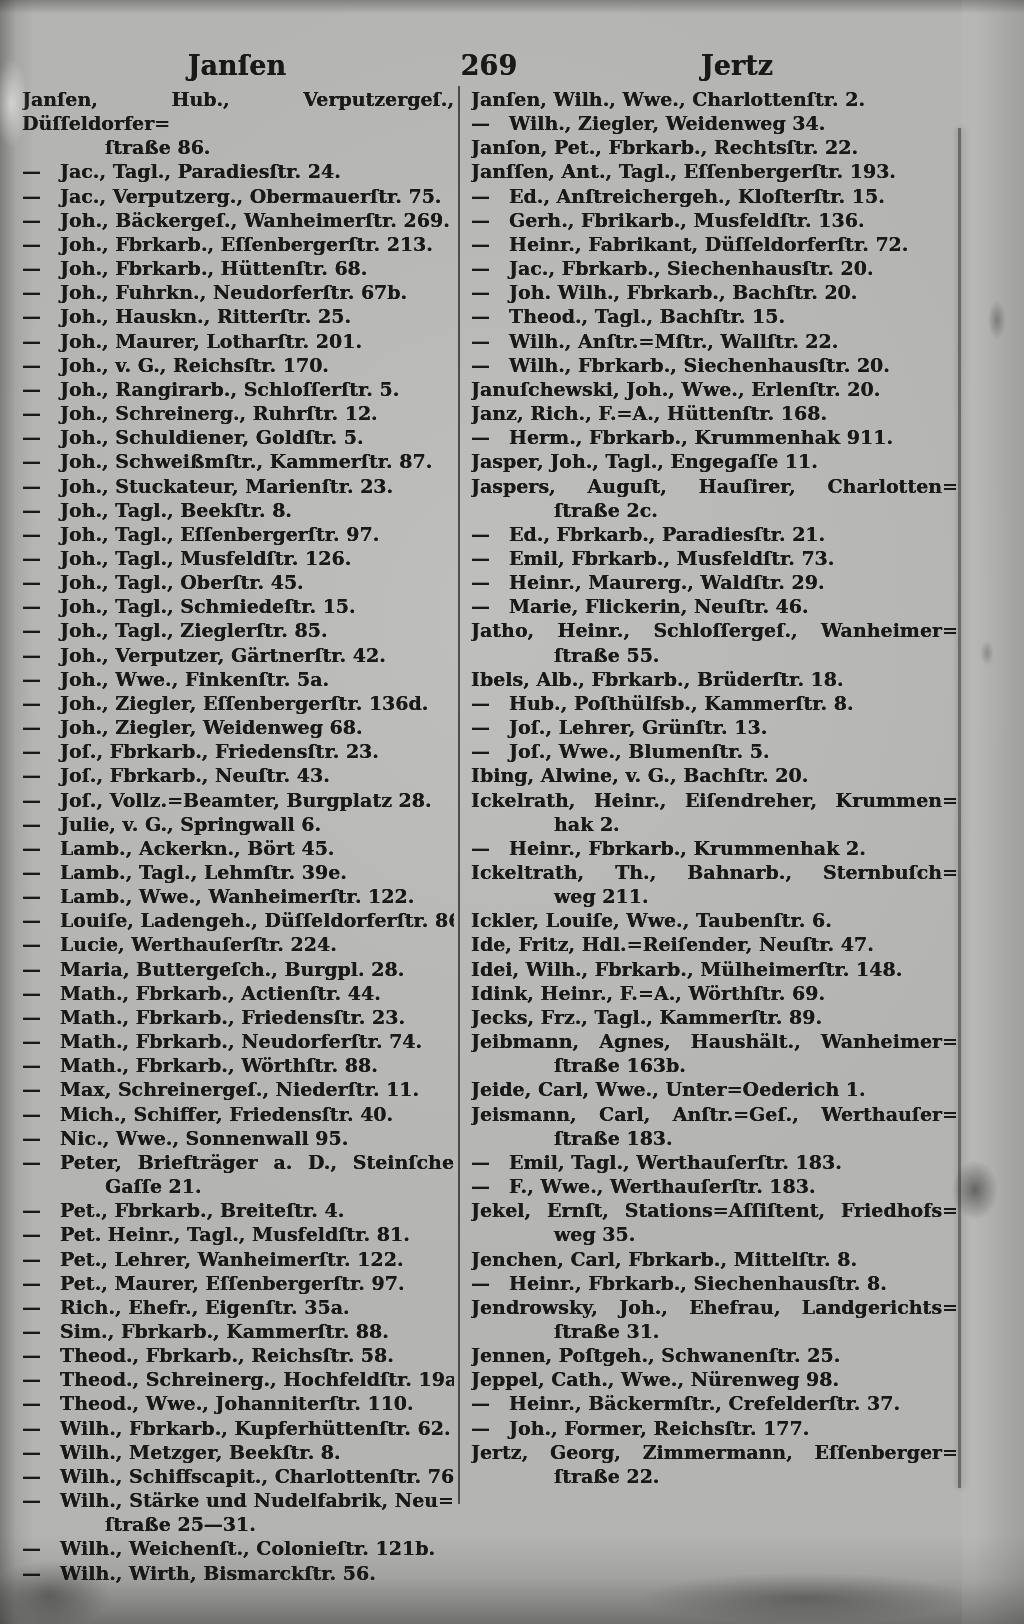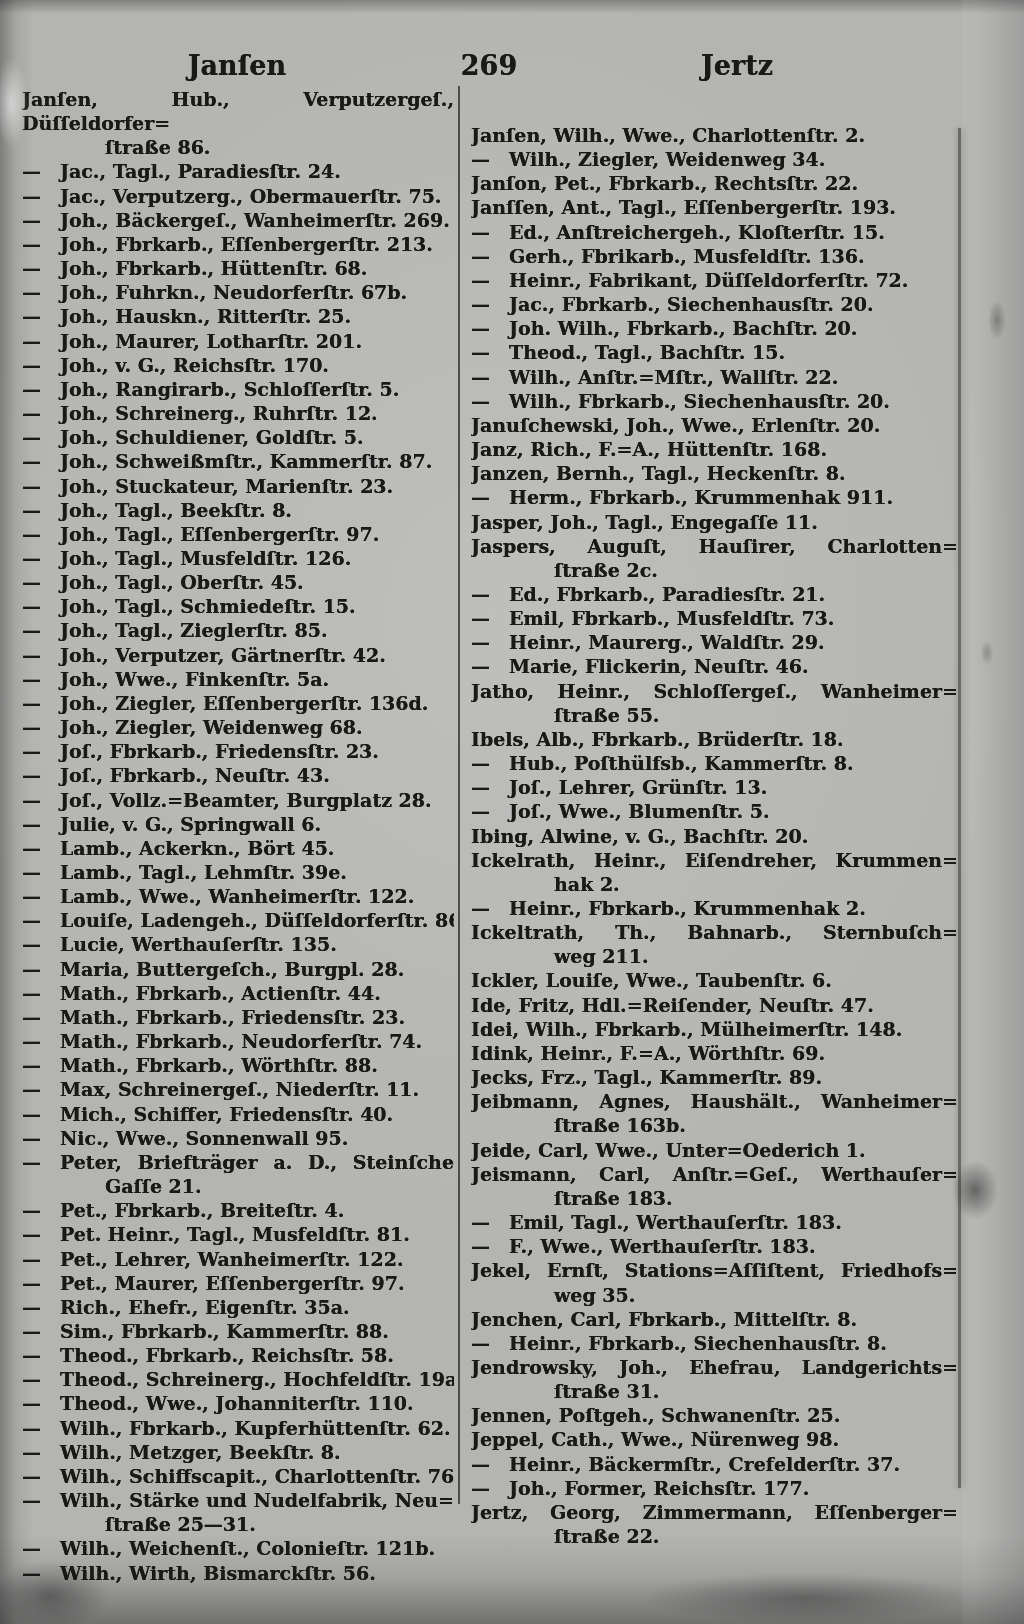--- a/index.html
+++ b/index.html
@@ -18,21 +18,21 @@
       linear-gradient(270deg, rgba(0,0,0,.14) 0px, rgba(0,0,0,0) 50px),
       #b4b4b2;
     color:#191917;
   }
   .header{position:absolute;top:50px;left:0;width:932px;height:34px;font-size:27px;font-weight:bold;}
   .header span{position:absolute;transform:translateX(-50%);white-space:nowrap;text-shadow:0 0 .5px #191917;}
   .hL{left:237px;} .hC{left:489px;text-align:center;} .hR{left:737px;}
 
   .col{position:absolute;top:87px;font-size:19px;line-height:24.15px;font-weight:bold;overflow:hidden;}
   #col-left{left:22px;width:432px;}
-  #col-right{left:471px;width:487px;margin-top:36px;}
+  #col-right{left:471px;width:487px;}
   .line{white-space:nowrap;text-shadow:0 0 .5px #1a1a18;}
   .line.cont{padding-left:83px;}
   .line.just{white-space:normal;text-align:justify;text-align-last:justify;text-justify:inter-word;}
 
   .divider{position:absolute;left:458px;top:86px;width:2px;height:1418px;background:rgba(35,35,33,.72);}
   .fold-right{position:absolute;left:958px;top:128px;width:3px;height:1360px;
     background:rgba(45,45,43,.55);box-shadow:3px 0 6px rgba(0,0,0,.18), -2px 0 4px rgba(0,0,0,.12);}
   .margin-right{position:absolute;left:962px;top:0;width:62px;height:1624px;background:rgba(255,255,255,.05);}
   .artifact{position:absolute;pointer-events:none;}
   .scuff-topleft{left:-6px;top:58px;width:34px;height:90px;background:radial-gradient(closest-side,rgba(255,255,255,.55),rgba(255,255,255,0));}
@@ -148,21 +148,21 @@
       <div class="entry">
         <div class="line">— Lamb., Tagl., Lehmſtr. 39e.</div>
       </div>
       <div class="entry">
         <div class="line">— Lamb., Wwe., Wanheimerſtr. 122.</div>
       </div>
       <div class="entry">
         <div class="line">— Louiſe, Ladengeh., Düſſeldorferſtr. 86.</div>
       </div>
       <div class="entry">
-        <div class="line">— Lucie, Werthauſerſtr. 135.</div>
+        <div class="line">— Lucie, Werthauſerſtr. 224.</div>
       </div>
       <div class="entry">
         <div class="line">— Maria, Buttergeſch., Burgpl. 28.</div>
       </div>
       <div class="entry">
         <div class="line">— Math., Fbrkarb., Actienſtr. 44.</div>
       </div>
       <div class="entry">
         <div class="line">— Math., Fbrkarb., Friedensſtr. 23.</div>
       </div>
@@ -268,23 +268,20 @@
         <div class="line">— Wilh., Anſtr.=Mſtr., Wallſtr. 22.</div>
       </div>
       <div class="entry">
         <div class="line">— Wilh., Fbrkarb., Siechenhausſtr. 20.</div>
       </div>
       <div class="entry">
         <div class="line">Januſchewski, Joh., Wwe., Erlenſtr. 20.</div>
       </div>
       <div class="entry">
         <div class="line">Janz, Rich., F.=A., Hüttenſtr. 168.</div>
-      </div>
-      <div class="entry">
-        <div class="line">Janzen, Bernh., Tagl., Heckenſtr. 8.</div>
       </div>
       <div class="entry">
         <div class="line">— Herm., Fbrkarb., Krummenhak 911.</div>
       </div>
       <div class="entry">
         <div class="line">Jasper, Joh., Tagl., Engegaſſe 11.</div>
       </div>
       <div class="entry">
         <div class="line just">Jaspers, Auguſt, Hauſirer, Charlotten=</div>
         <div class="line cont">ſtraße 2c.</div>

